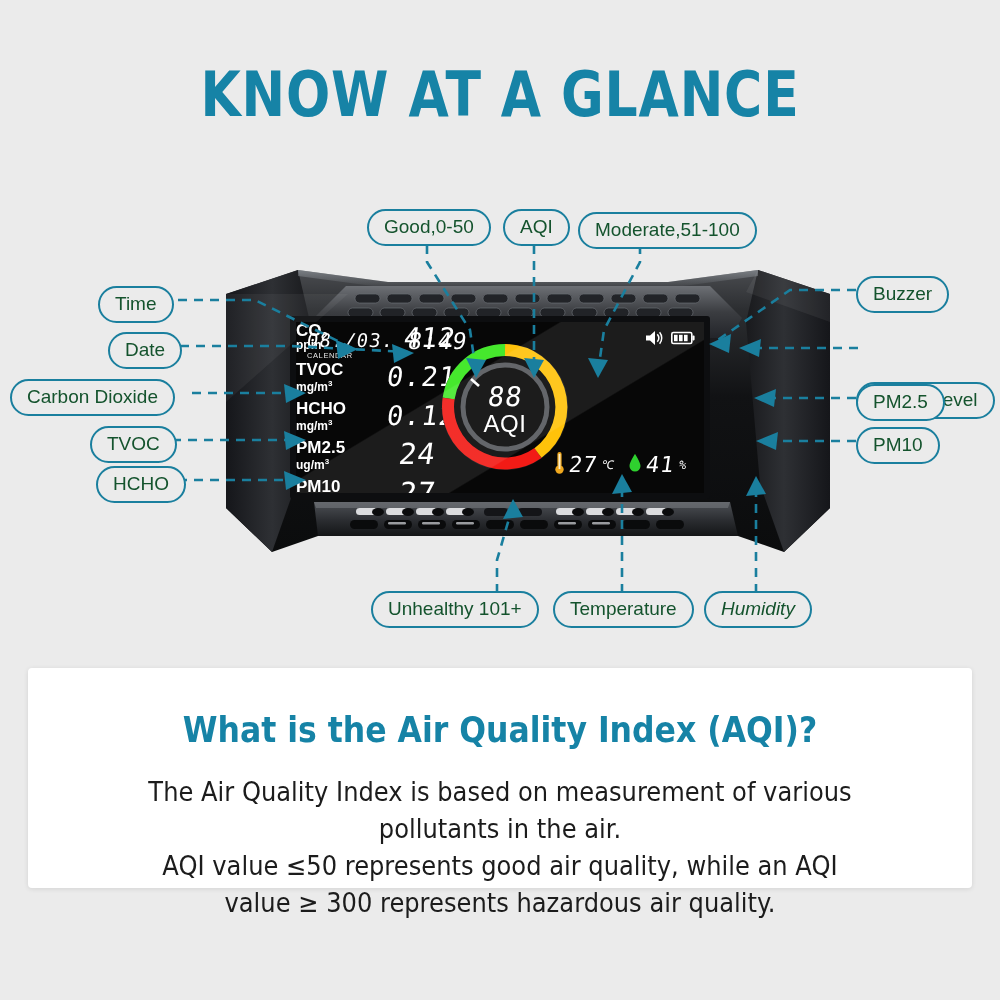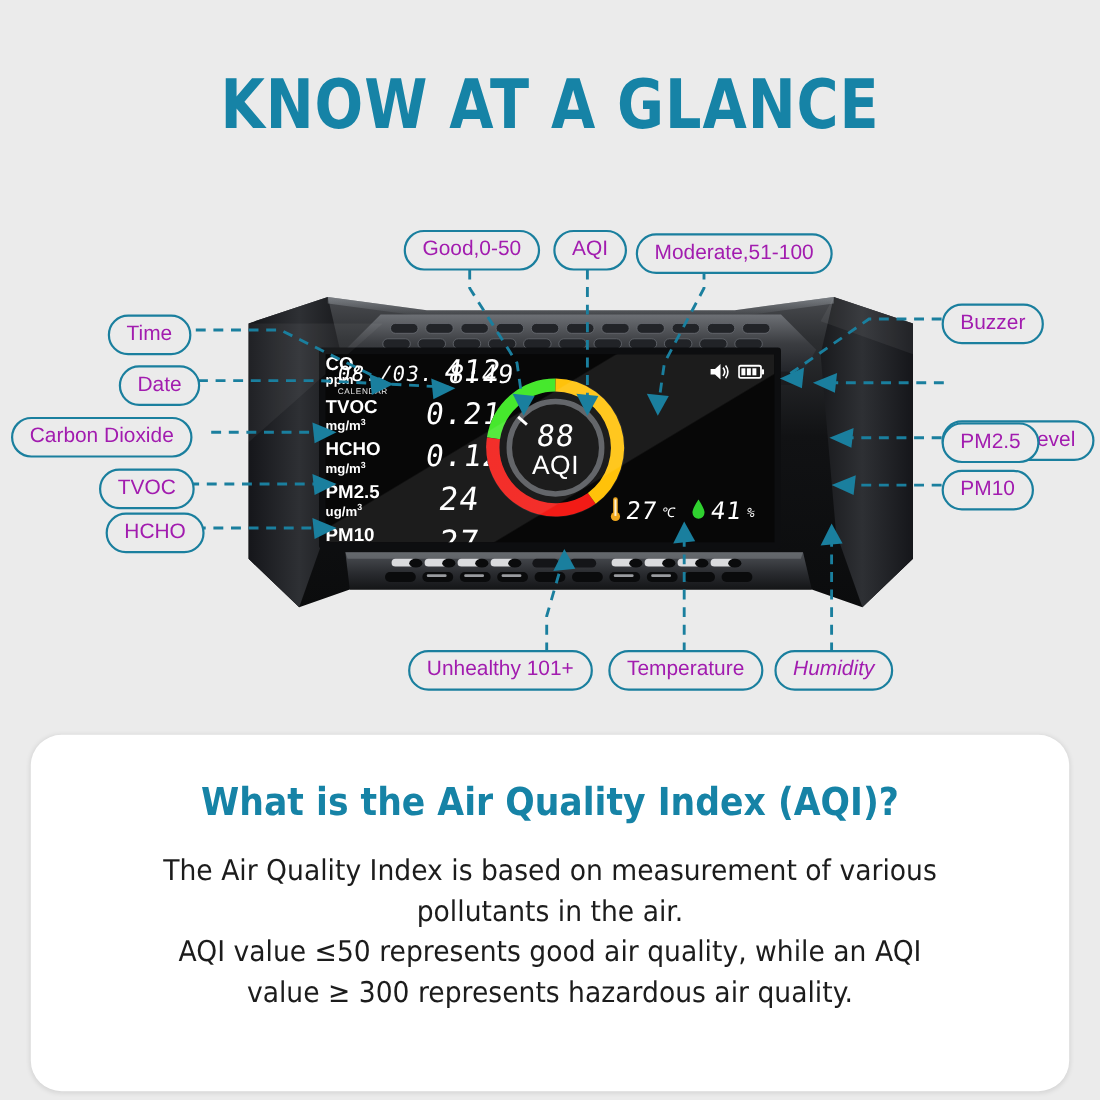--- a/index.html
+++ b/index.html
@@ -141,38 +141,38 @@
     font-size: 24px; color: #fff; line-height: 24px;
     letter-spacing: 0.5px;
   }
 
   
   .pill {
     position: absolute;
     border: 2px solid #1a7f9e;
     background: #ebebeb;
     border-radius: 22px;
-    color: #a21caf;
+    color: #14532d;
     font-size: 19px;
     line-height: 20px;
     padding: 6px 15px 7px;
     white-space: nowrap;
     z-index: 30;
   }
 
   .leader { position: absolute; z-index: 20; }
   .leader svg { display: block; overflow: visible; }
 
   
   #info-card {
     position: absolute;
     left: 28px; top: 668px;
-    width: 944px; height: 324px;
+    width: 944px; height: 220px;
     background: #ffffff;
-    border-radius: 28px;
+    border-radius: 4px;
     box-shadow: 0 1px 5px rgba(0,0,0,0.10);
   }
   #card-title {
     margin-top: 42px;
     text-align: center;
     font-family: "DejaVu Sans", sans-serif;
     font-weight: bold;
     font-size: 35px;
     color: #1683a6;
     transform: scaleX(0.9);

